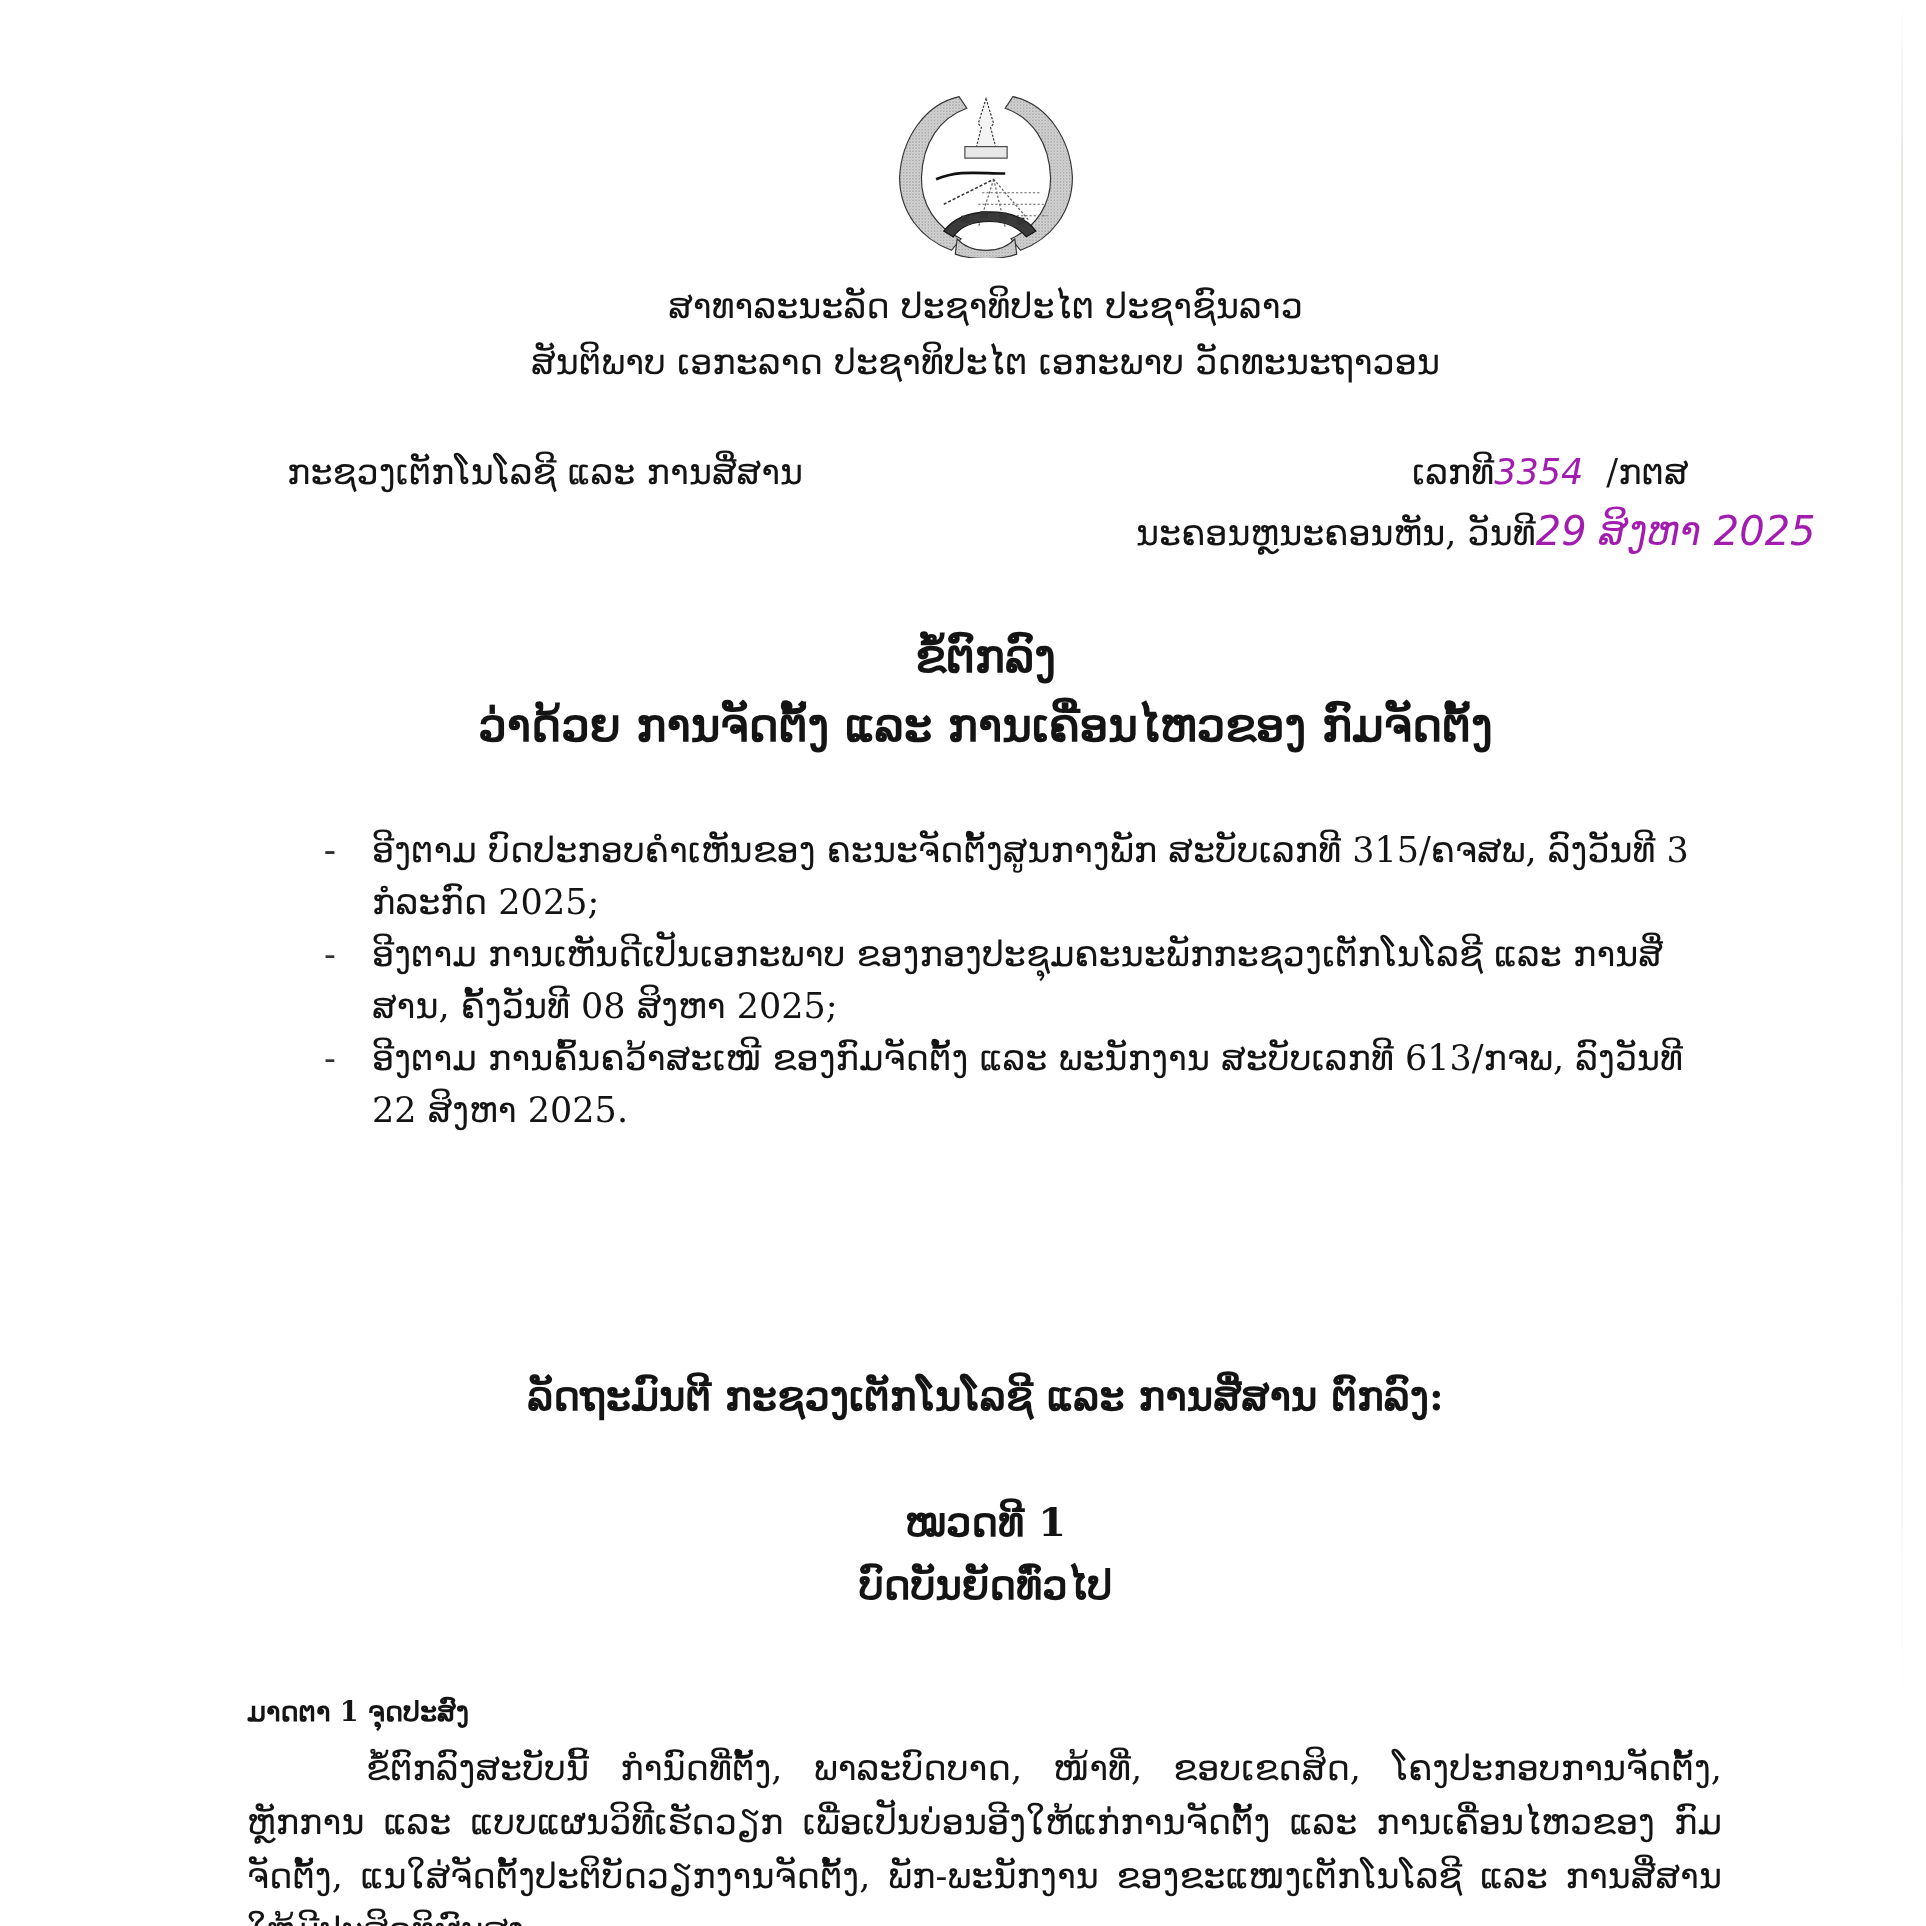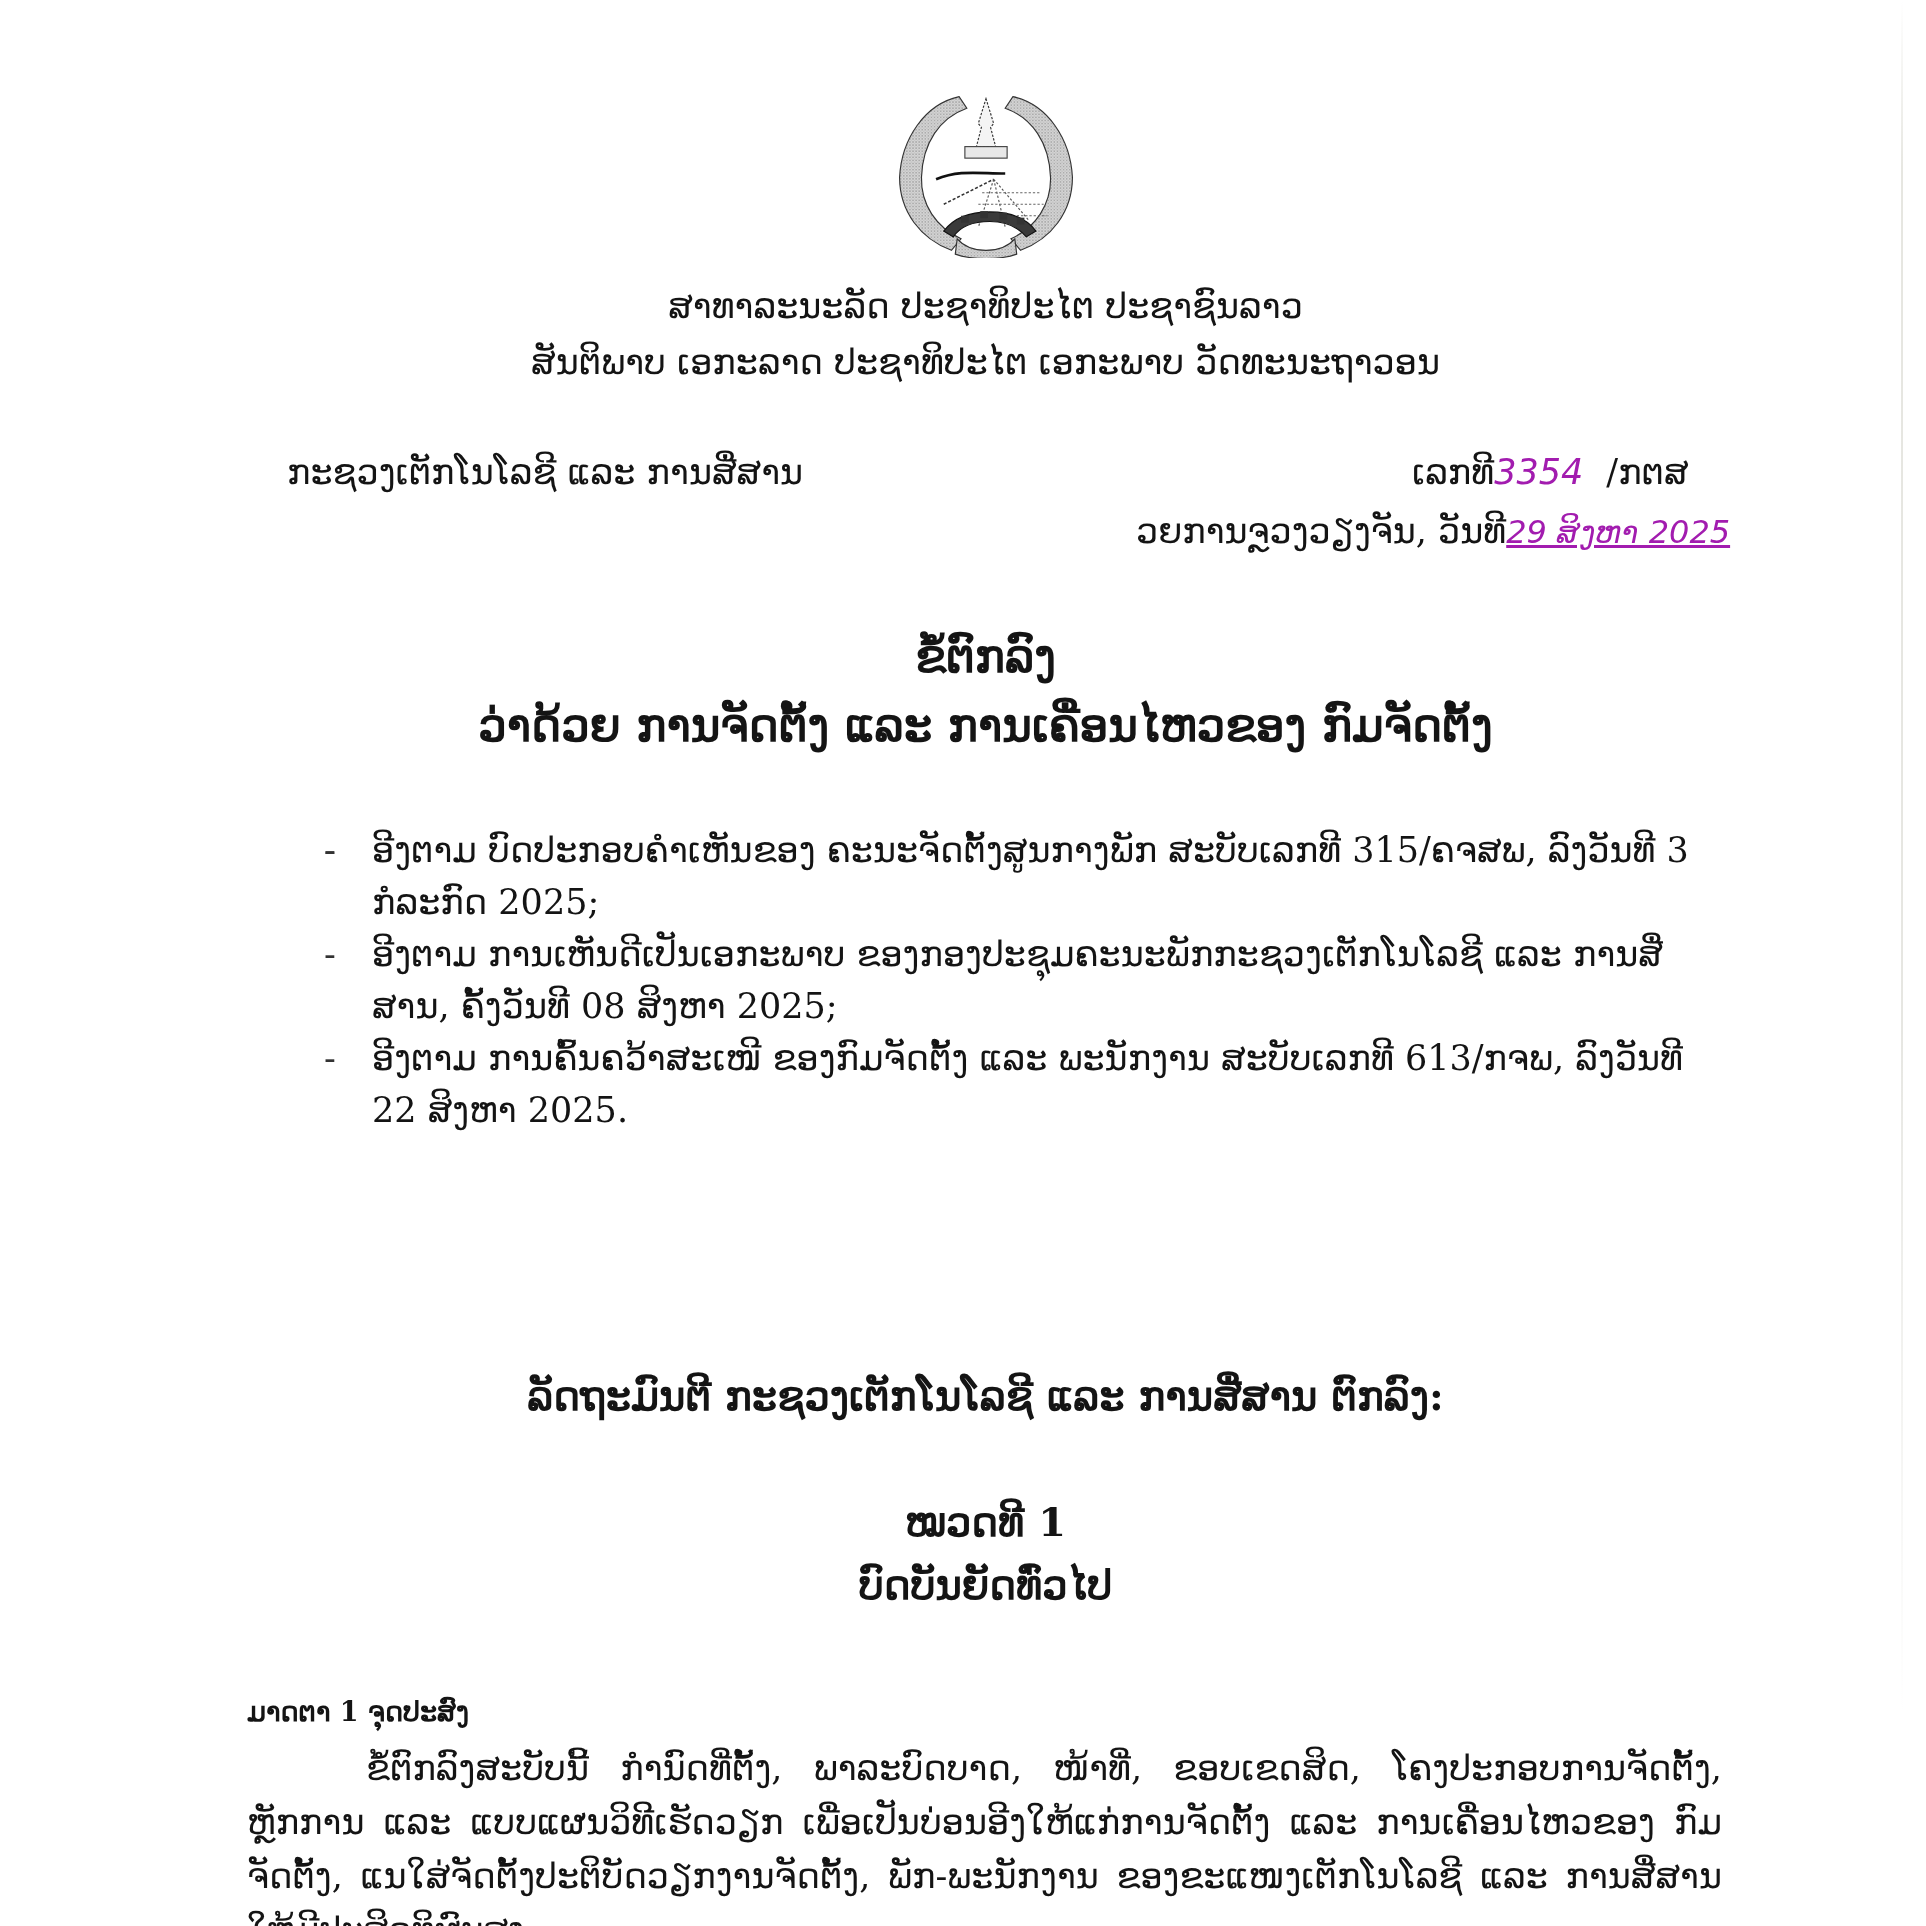--- a/index.html
+++ b/index.html
@@ -152,21 +152,21 @@
   <div class="center-line t-state" style="top: 283px;">ສາທາລະນະລັດ ປະຊາທິປະໄຕ ປະຊາຊົນລາວ</div>
   <div class="center-line t-state" style="top: 339px;">ສັນຕິພາບ ເອກະລາດ ປະຊາທິປະໄຕ ເອກະພາບ ວັດທະນະຖາວອນ</div>
 
   <div class="row-abs" style="left: 258px; top: 449px; margin-left: 29px;">ກະຊວງເຕັກໂນໂລຊີ ແລະ ການສື່ສານ</div>
 
   <div class="row-abs" style="left: 1412px; top: 449px;">
     <span>ເລກທີ</span><span class="hand">3354</span><span style="display:inline-block;width:23px;"></span><span>/ກຕສ</span>
   </div>
 
   <div class="row-abs" style="left: 1136px; top: 508px;">
-    <span>ວຍການຈຼວງວຽງຈັນ, ວັນທີ</span><span class="hand" style="font-size:32px;text-decoration:underline;">29 ສິງຫາ 2025</span>
+    <span>ນະຄອນຫຼນະຄອນຫັນ, ວັນທີ</span><span class="hand" style="font-size:40px;">29 ສິງຫາ 2025</span>
   </div>
 
   <div class="center-line title-big" style="top: 628px;">ຂໍ້ຕົກລົງ</div>
   <div class="center-line title-big" style="top: 697px;">ວ່າດ້ວຍ ການຈັດຕັ້ງ ແລະ ການເຄື່ອນໄຫວຂອງ ກົມຈັດຕັ້ງ</div>
 
   <ul class="ref-list">
     <li class="ref-item">
       <span class="ref-dash">-</span>
     </li>
     <li class="ref-item">

